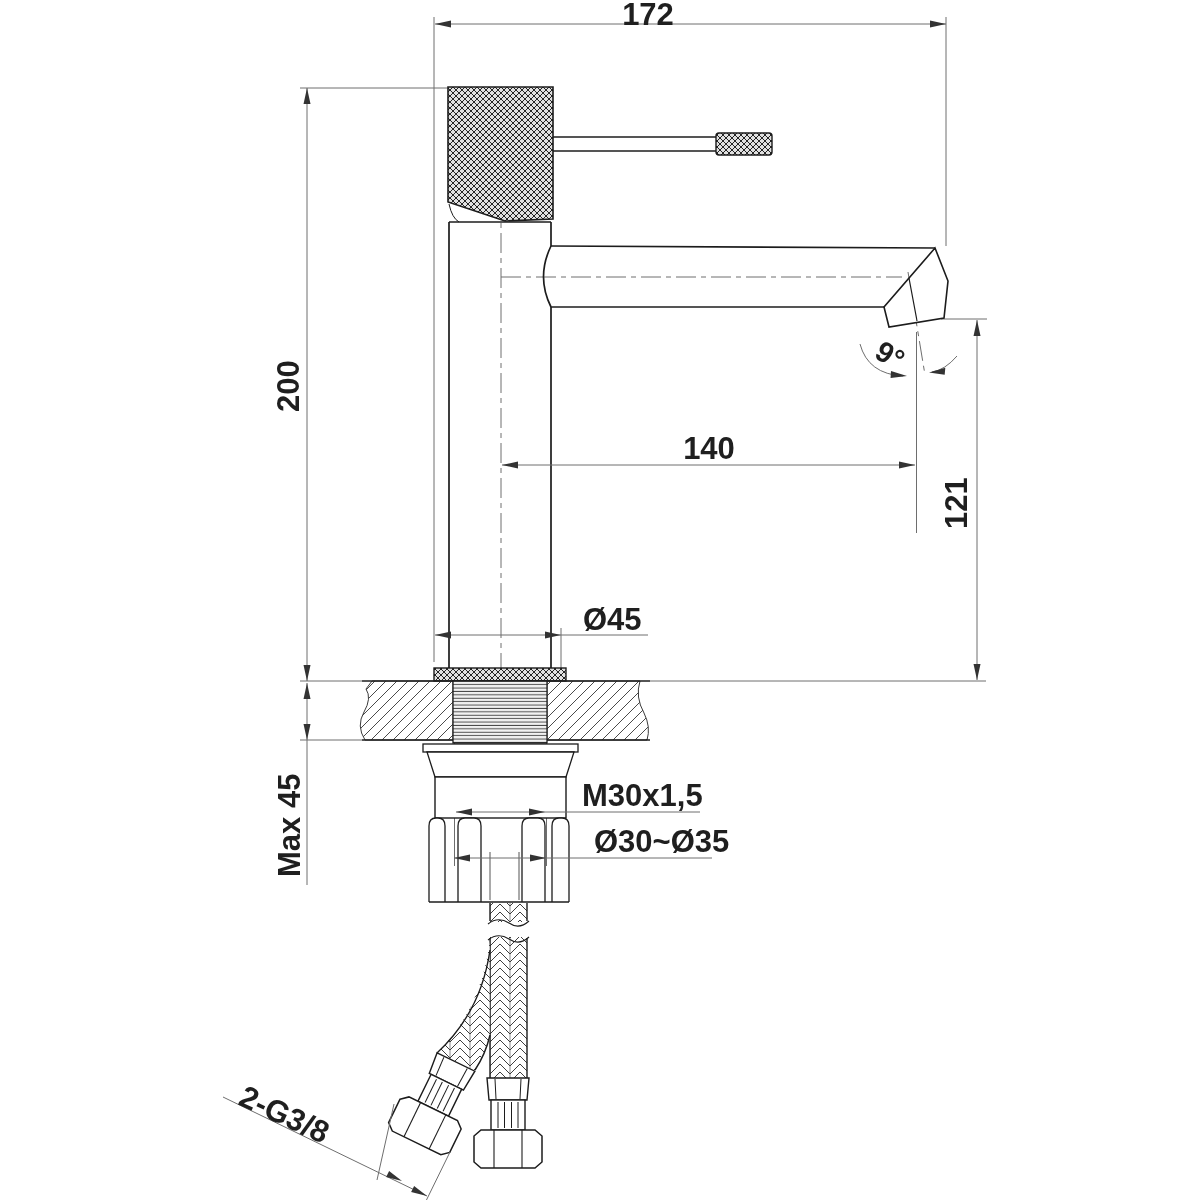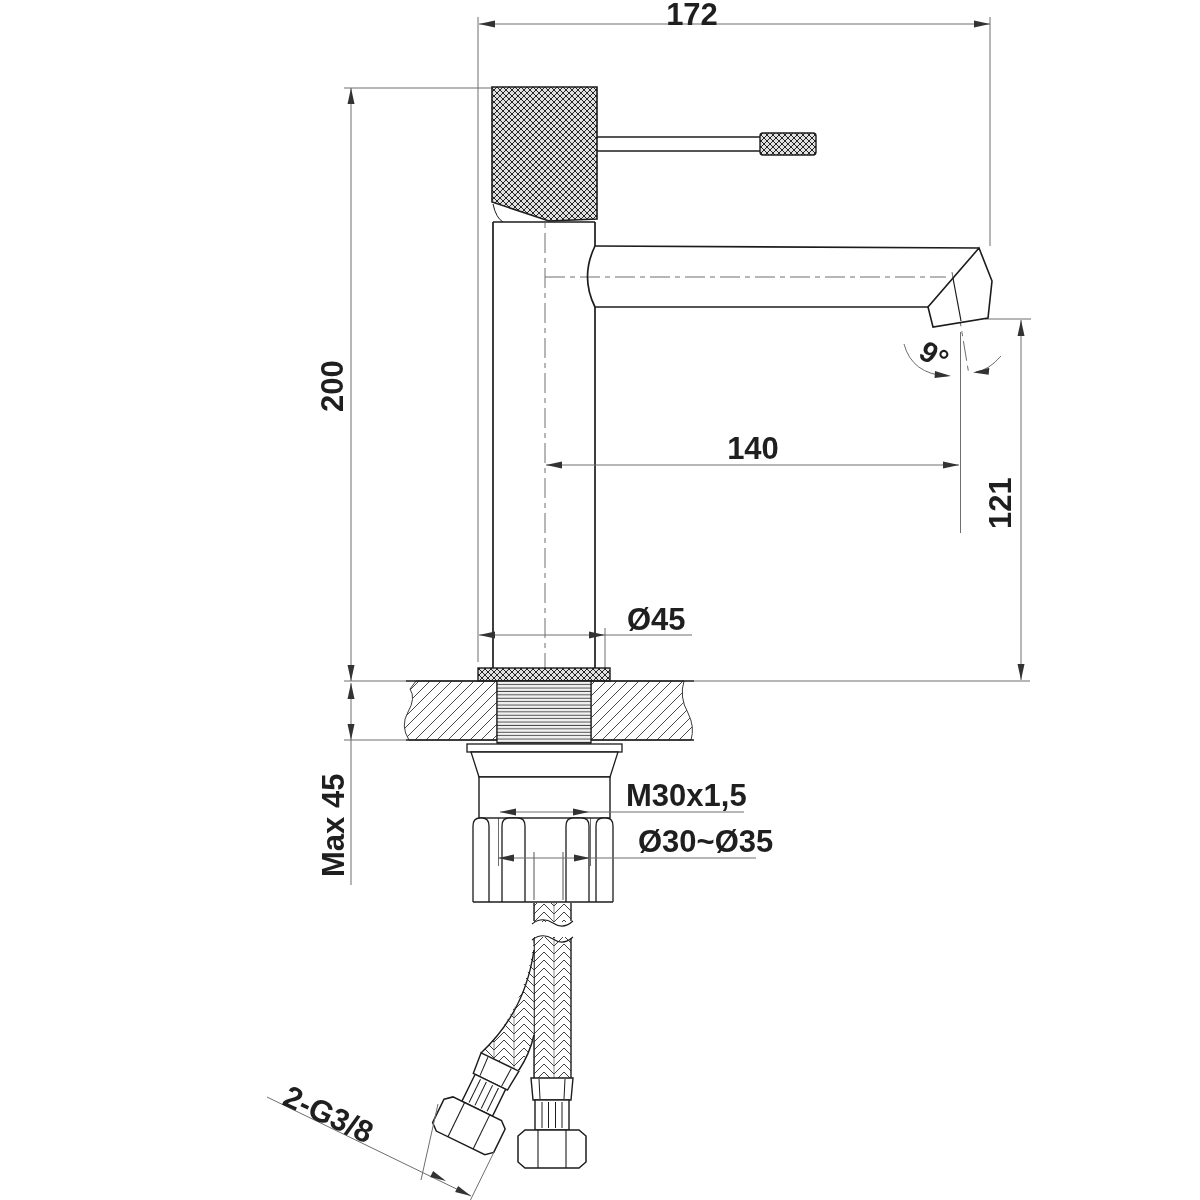--- a/index.html
+++ b/index.html
@@ -1,16 +1,16 @@
 <!DOCTYPE html>
 <html><head>
 <meta charset="utf-8">
 <style>
   html,body{margin:0;padding:0;background:#ffffff;}
-  .stage{width:996px;height:1200px;position:relative;background:#fff;overflow:hidden;padding-left:44px;}
+  .stage{width:996px;height:1200px;position:relative;background:#fff;overflow:hidden;}
   svg{display:block;}
   text{font-family:"Liberation Sans","DejaVu Sans",sans-serif;fill:#1f1f1f;}
   .dim-label{font-size:31px;font-weight:bold;}
   .dim-label-sm{font-size:29px;font-weight:bold;}
 </style>
 </head>
 <body>
 
 <div class="stage">
 <svg width="1200" height="1200" viewBox="0 0 1200 1200">

